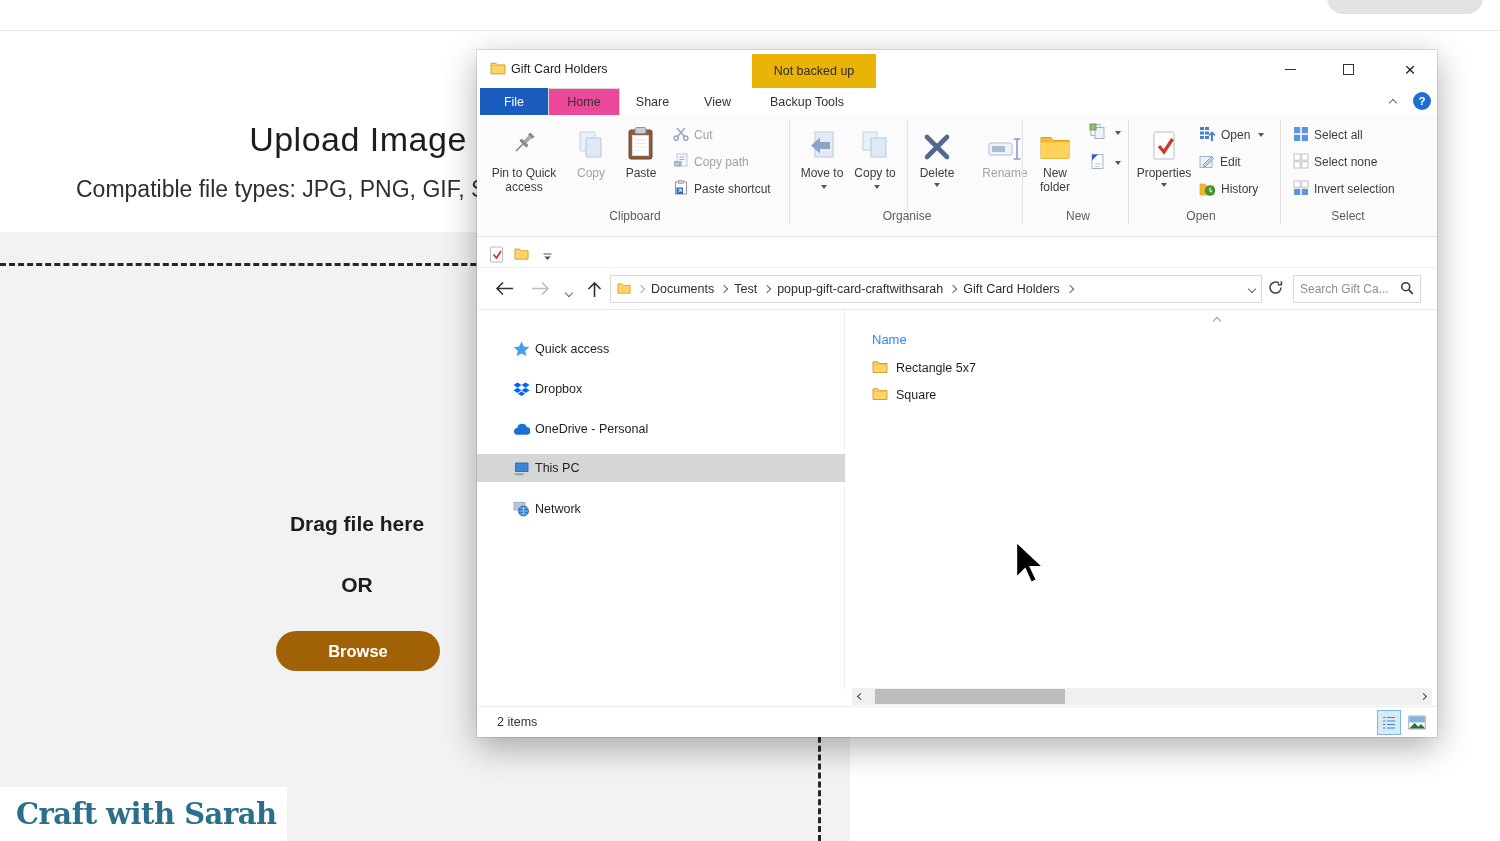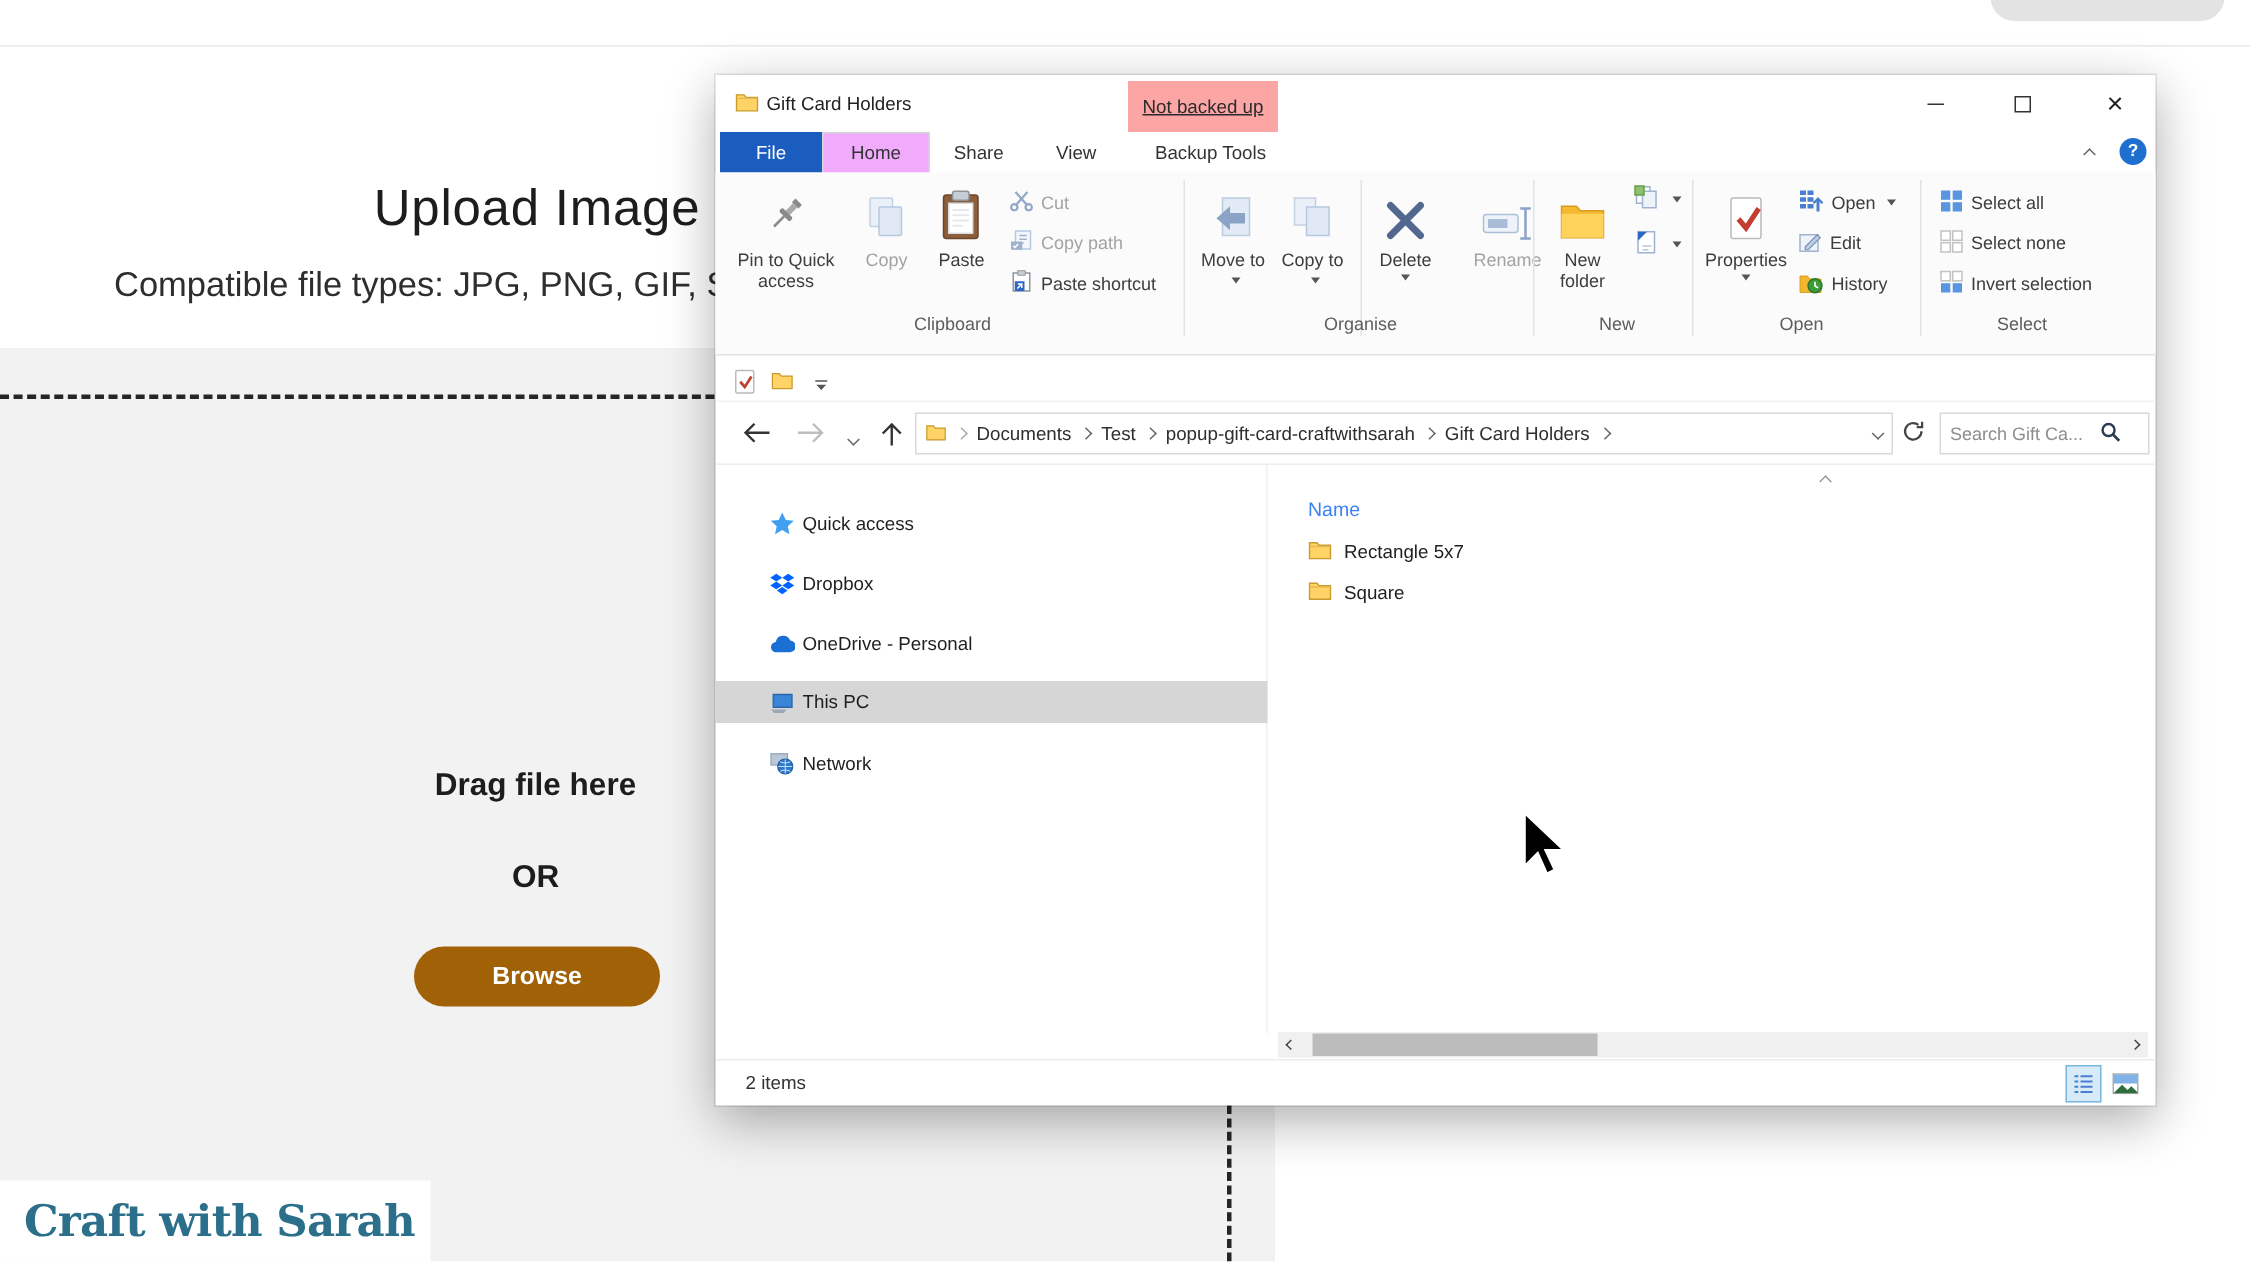--- a/index.html
+++ b/index.html
@@ -26,26 +26,26 @@
   .explorer { position:absolute; left:477px; top:50px; width:960px; height:687px; background:#fff;
     box-shadow:0 10px 32px rgba(0,0,0,.32), 0 0 0 1px rgba(0,0,0,.10); font-size:12.5px; color:#333; }
   .titlebar { position:absolute; left:0; top:0; right:0; height:38px; }
   .tb-ficon { position:absolute; left:13px; top:11px; }
   .tb-title { position:absolute; left:34px; top:0; line-height:38px; font-size:12.5px; color:#222; }
   .winbtn { position:absolute; top:0; height:38px; width:46px; display:flex; align-items:center; justify-content:center; color:#333; }
   .wb-min { left:790px; } .wb-max { left:848px; } .wb-close { left:907px; width:52px; }
   .glyph-min { width:11px; border-top:1.5px solid #333; display:inline-block; }
   .glyph-max { width:11px; height:11px; border:1.4px solid #333; display:inline-block; }
   .glyph-close { font-size:19px; color:#222; line-height:1; }
-  .badge { position:absolute; left:275px; top:4px; width:100px; height:34px; background:#fca5a5; display:flex; align-items:center; justify-content:center; font-size:12.5px; color:#2a2a2a;text-decoration:underline; }
+  .badge { position:absolute; left:275px; top:4px; width:124px; height:34px; background:#eab308; display:flex; align-items:center; justify-content:center; font-size:12.5px; color:#2a2a2a; }
 
   .tabs { position:absolute; left:0; top:38px; right:0; height:27px; }
   .tab { position:absolute; top:0; height:27px; display:flex; align-items:center; justify-content:center; font-size:12.5px; color:#333; cursor:default; }
   .tab-file { left:3px; width:68px; background:#1B5CBF; color:#fff; }
-  .tab-home { left:71px; width:72px; background:#f0abfc; border:1px solid #d8d8d8; border-bottom:none; }
+  .tab-home { left:71px; width:72px; background:#ec4899; border:1px solid #d8d8d8; border-bottom:none; }
   .tab-share { left:143px; width:65px; }
   .tab-view { left:208px; width:65px; }
   .tab-backup { left:273px; width:114px; }
   .rib-collapse { position:absolute; left:905px; top:6px; width:22px; height:18px; display:flex; align-items:center; justify-content:center; }
   .help-btn { position:absolute; left:936px; top:4px; width:18px; height:18px; border-radius:50%; background:#1E6FD0; color:#fff; font-size:11.5px; font-weight:700; display:flex; align-items:center; justify-content:center; }
 
   .ribbon { position:absolute; left:0; top:65px; right:0; height:122px; background:#fbfbfc; border-bottom:1px solid #e4e4e4; }
   .bigbtn { position:absolute; top:5px; display:flex; flex-direction:column; align-items:center; font-size:12px; color:#3d3d3d; text-align:center; }
   .bigbtn .ic { height:46px; display:flex; align-items:flex-end; justify-content:center; padding-bottom:4px; }
   .bigbtn .lbl { line-height:14px; }
@@ -60,21 +60,21 @@
   .chev.l { transform:rotate(135deg); }
 
   .qat { position:absolute; left:0; top:190px; right:0; height:28px; border-bottom:1px solid #f1f1f1; }
   .qat .qi { position:absolute; top:6px; }
   .navrow { position:absolute; left:0; top:218px; right:0; height:42px; border-bottom:1px solid #ececec; }
   .navbtn { position:absolute; top:13px; }
   .addrbox { position:absolute; left:133px; top:7px; width:652px; height:28px; border:1px solid #d9d9d9; background:#fff; display:flex; align-items:center; padding:0 6px; gap:7px; font-size:12.5px; }
   .crumb { color:#2e2e2e; cursor:default; }
   .addr-end { margin-left:auto; display:flex; align-items:center; gap:10px; }
   .refresh { position:absolute; left:791px; top:12px; font-size:15px; color:#444; line-height:1; }
-  .searchbox { position:absolute; left:816px; top:7px; width:140px; height:28px; border:1px solid #d9d9d9; background:#fff; display:flex; align-items:center; padding:0 6px; }
+  .searchbox { position:absolute; left:816px; top:7px; width:128px; height:28px; border:1px solid #d9d9d9; background:#fff; display:flex; align-items:center; padding:0 6px; }
   .searchbox input { border:none; outline:none; width:100px; font-size:12px; font-family:"Liberation Sans",sans-serif; color:#444; }
   .searchbox input::placeholder { color:#8d8d8d; }
 
   .main { position:absolute; left:0; top:260px; right:0; bottom:0; }
   .sidebar { position:absolute; left:0; top:0; width:368px; bottom:48px; border-right:1px solid #f0f0f0; }
   .sbitem { position:absolute; left:0; width:368px; height:28px; display:flex; align-items:center; font-size:12.5px; color:#1f1f1f; }
   .sbitem .sbic { position:absolute; left:36px; width:17px; display:flex; }
   .sbitem .sblbl { position:absolute; left:58px; }
   .sbitem.sel { background:#d6d6d6; }
   .colhdr { position:absolute; left:395px; top:10px; font-size:13px; color:#3b82f6;margin-top:12px; }

